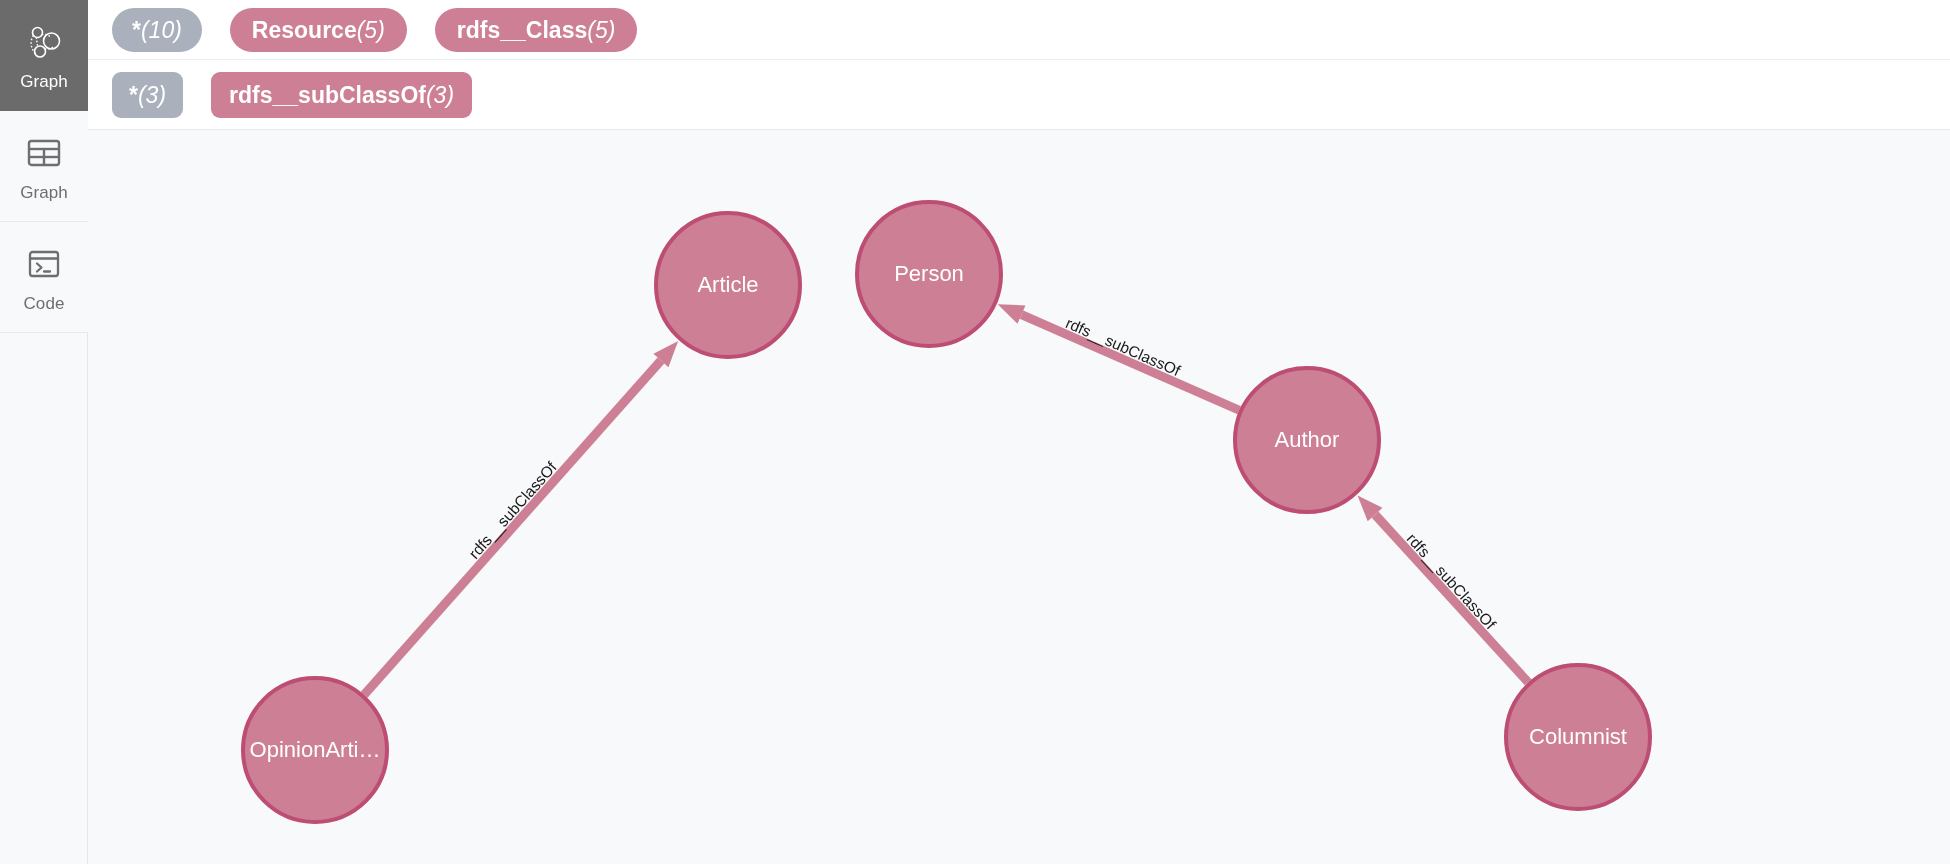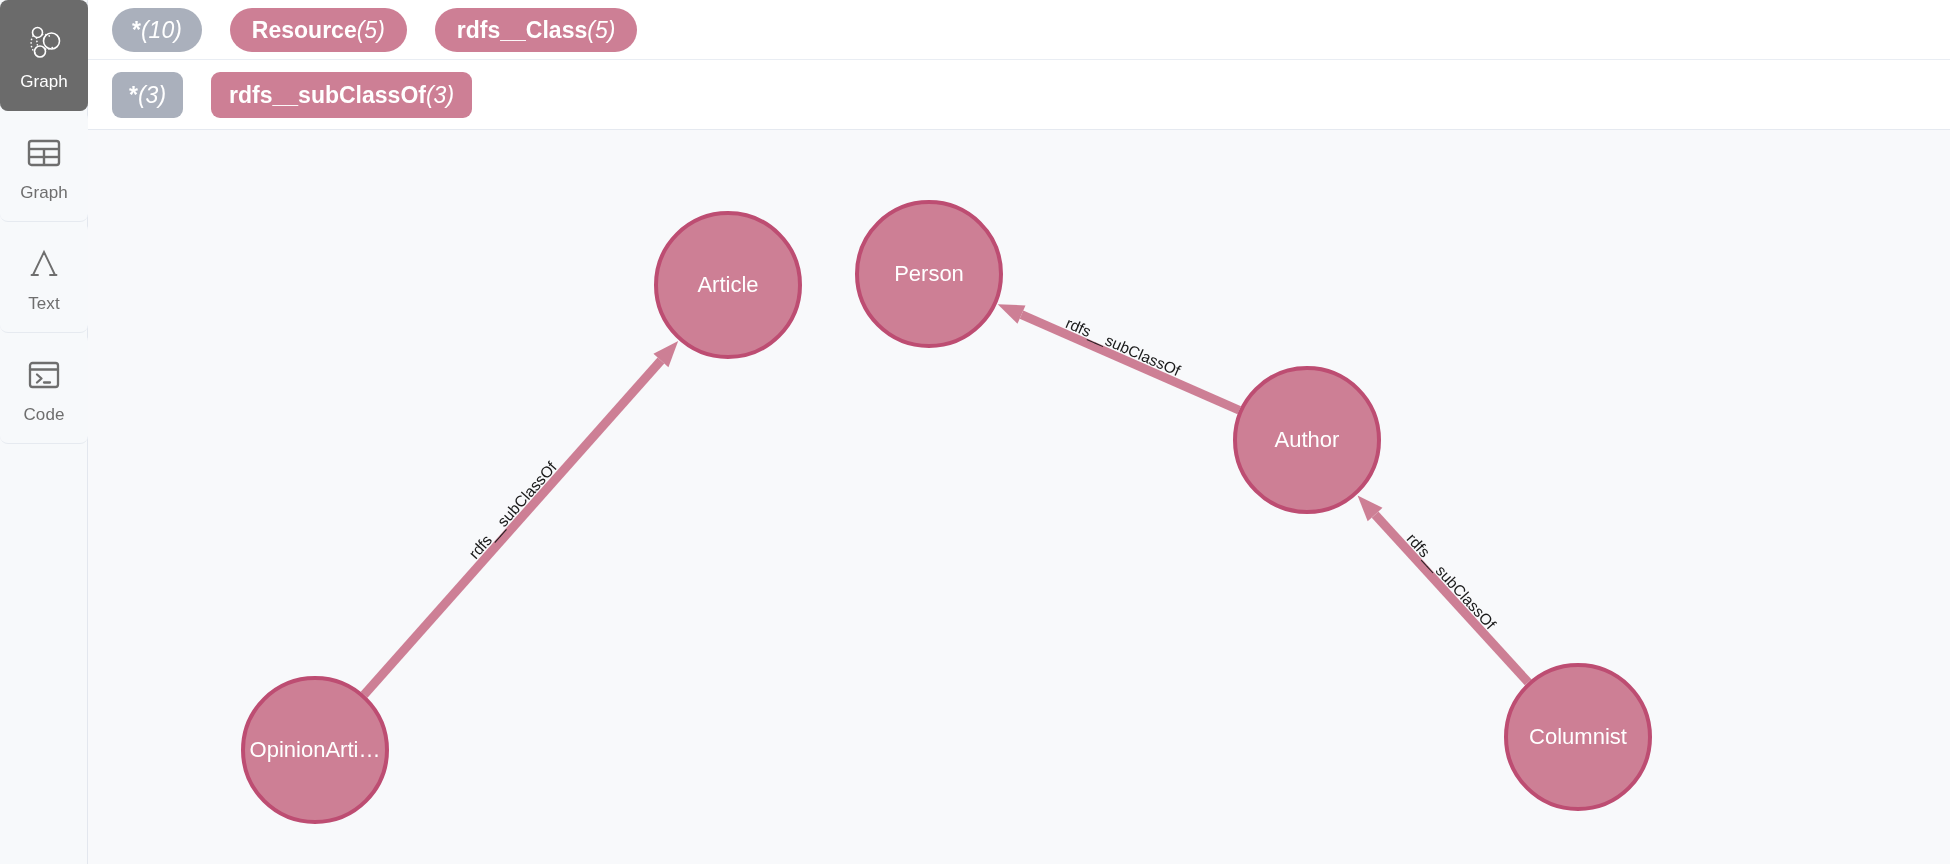--- a/index.html
+++ b/index.html
@@ -39,21 +39,20 @@
     display: flex;
     flex-direction: column;
     align-items: center;
     justify-content: center;
     gap: 9px;
     border-bottom: 1px solid #e6eaf0;
     color: #6e6e6e;
     cursor: pointer;
     user-select: none;
     background: #f7f9fb;
-    border-radius: 8px;
   }
   .side-item.active {
     background: #6b6b6b;
     color: #ffffff;
     border-bottom: 1px solid #6b6b6b;
   }
   .side-item .side-icon {
     width: 44px;
     height: 44px;
     display: flex;
@@ -207,30 +206,20 @@
         <svg width="34" height="30" viewBox="0 0 34 30" fill="none" stroke="currentColor" stroke-width="2.4" stroke-linejoin="round">
           <rect x="2" y="3" width="30" height="24" rx="2.5"></rect>
           <line x1="2" y1="11" x2="32" y2="11"></line>
           <line x1="2" y1="19" x2="32" y2="19"></line>
           <line x1="17" y1="11" x2="17" y2="27"></line>
         </svg>
       </span>
       <span class="side-label">Graph</span>
     </div>
 
-    <div class="side-item">
-      <span class="side-icon">
-        <svg width="34" height="34" viewBox="0 0 34 34" fill="none" stroke="currentColor" stroke-width="1.9" stroke-linecap="round">
-          <path d="M6 28 L17 5 L28 28"></path>
-          <line x1="4.5" y1="28" x2="11" y2="28"></line>
-          <line x1="23" y1="28" x2="29.5" y2="28"></line>
-        </svg>
-      </span>
-      <span class="side-label">Text</span>
-    </div>
 
     <div class="side-item">
       <span class="side-icon">
         <svg width="32" height="30" viewBox="0 0 32 30" fill="none" stroke="currentColor" stroke-width="2.3" stroke-linecap="round" stroke-linejoin="round">
           <rect x="2" y="3" width="28" height="24" rx="2.5"></rect>
           <line x1="2" y1="9.5" x2="30" y2="9.5"></line>
           <path d="M9 14.5 L13.5 18.5 L9 22.5"></path>
           <line x1="16" y1="22.5" x2="22" y2="22.5"></line>
         </svg>
       </span>

